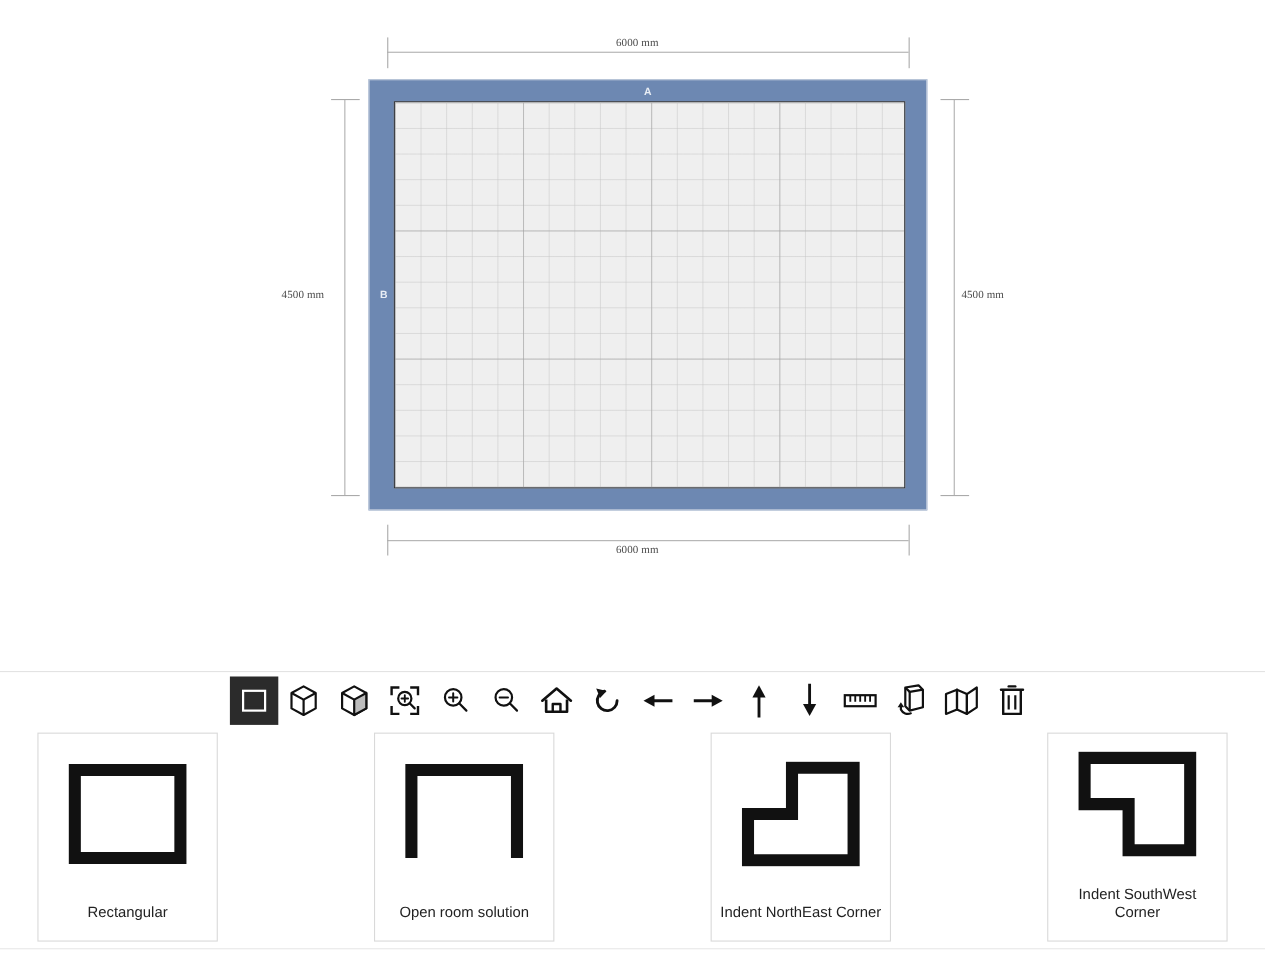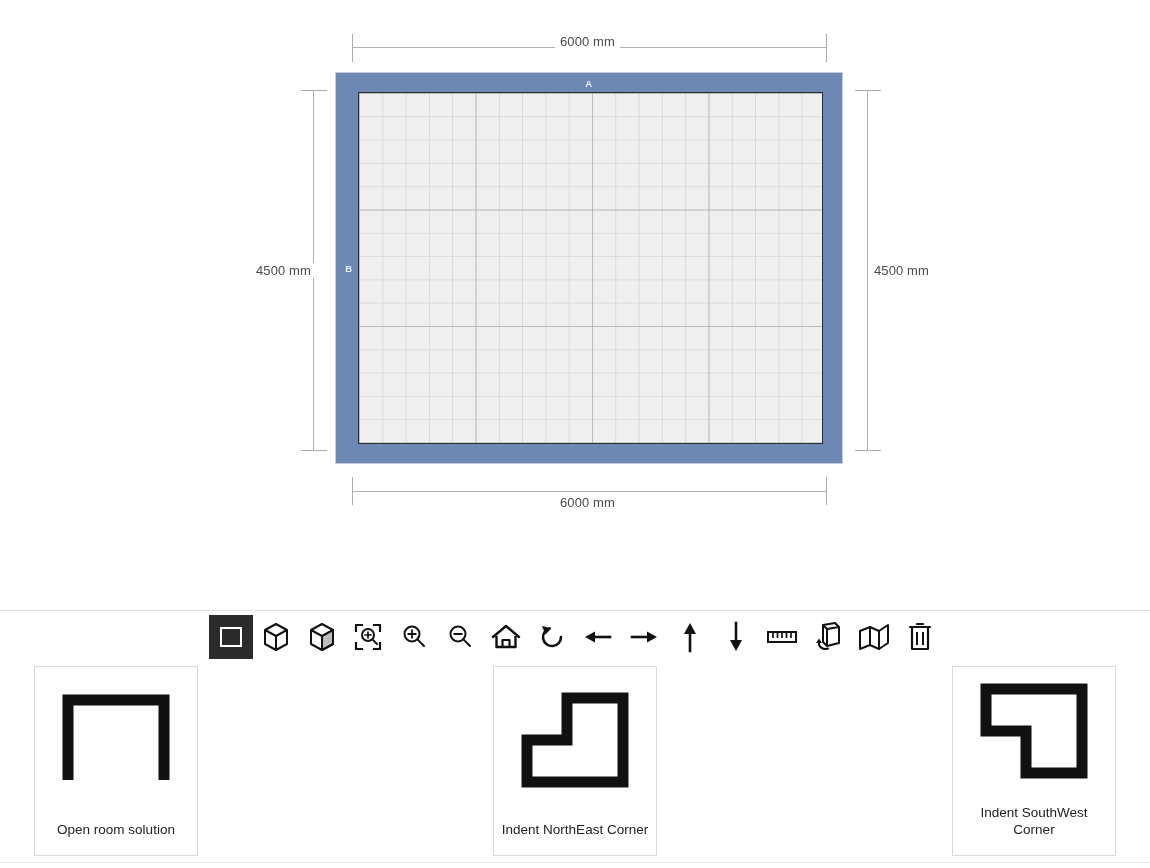--- a/index.html
+++ b/index.html
@@ -35,23 +35,23 @@
     width: 1px;
     background: #aaaaaa;
   }
   .dim-tick-h {
     position: absolute;
     height: 1px;
     background: #aaaaaa;
   }
   .dim-label {
     position: absolute;
-    font-size: 13px;
+    font-size: 10px;
     color: #4a4a4a;
-    font-family: Liberation Sans, sans-serif;
+    font-family: Liberation Serif, serif;
     white-space: nowrap;
     background: #ffffff;
     padding: 0 5px;
     letter-spacing: .1px;
   }
 
   
   #room-outer {
     position: absolute;
     left: 335px;
@@ -333,20 +333,28 @@
       <path d="M10 2 H16" stroke="#111" stroke-width="2.2" stroke-linecap="round"></path>
       <path d="M5 6 L5 27 L21 27 L21 6" fill="none" stroke="#111" stroke-width="2.2" stroke-linejoin="round"></path>
       <path d="M10 10 V23 M16 10 V23" stroke="#111" stroke-width="2"></path>
     </svg>
   </button>
 
 </div>
 
 <div id="palette">
 
+  <div class="shape-card">
+    <div class="thumb">
+      <svg width="108" height="92" viewBox="0 0 108 92">
+        <path d="M6 6 H102 V86 H6 Z" fill="none" stroke="#111111" stroke-width="11"></path>
+      </svg>
+    </div>
+    <div class="caption">Rectangular</div>
+  </div>
 
   <div class="shape-card">
     <div class="thumb">
       <svg width="108" height="92" viewBox="0 0 108 92">
         <path d="M6 86 V6 H102 V86" fill="none" stroke="#111111" stroke-width="11"></path>
       </svg>
     </div>
     <div class="caption">Open room solution</div>
   </div>
 

